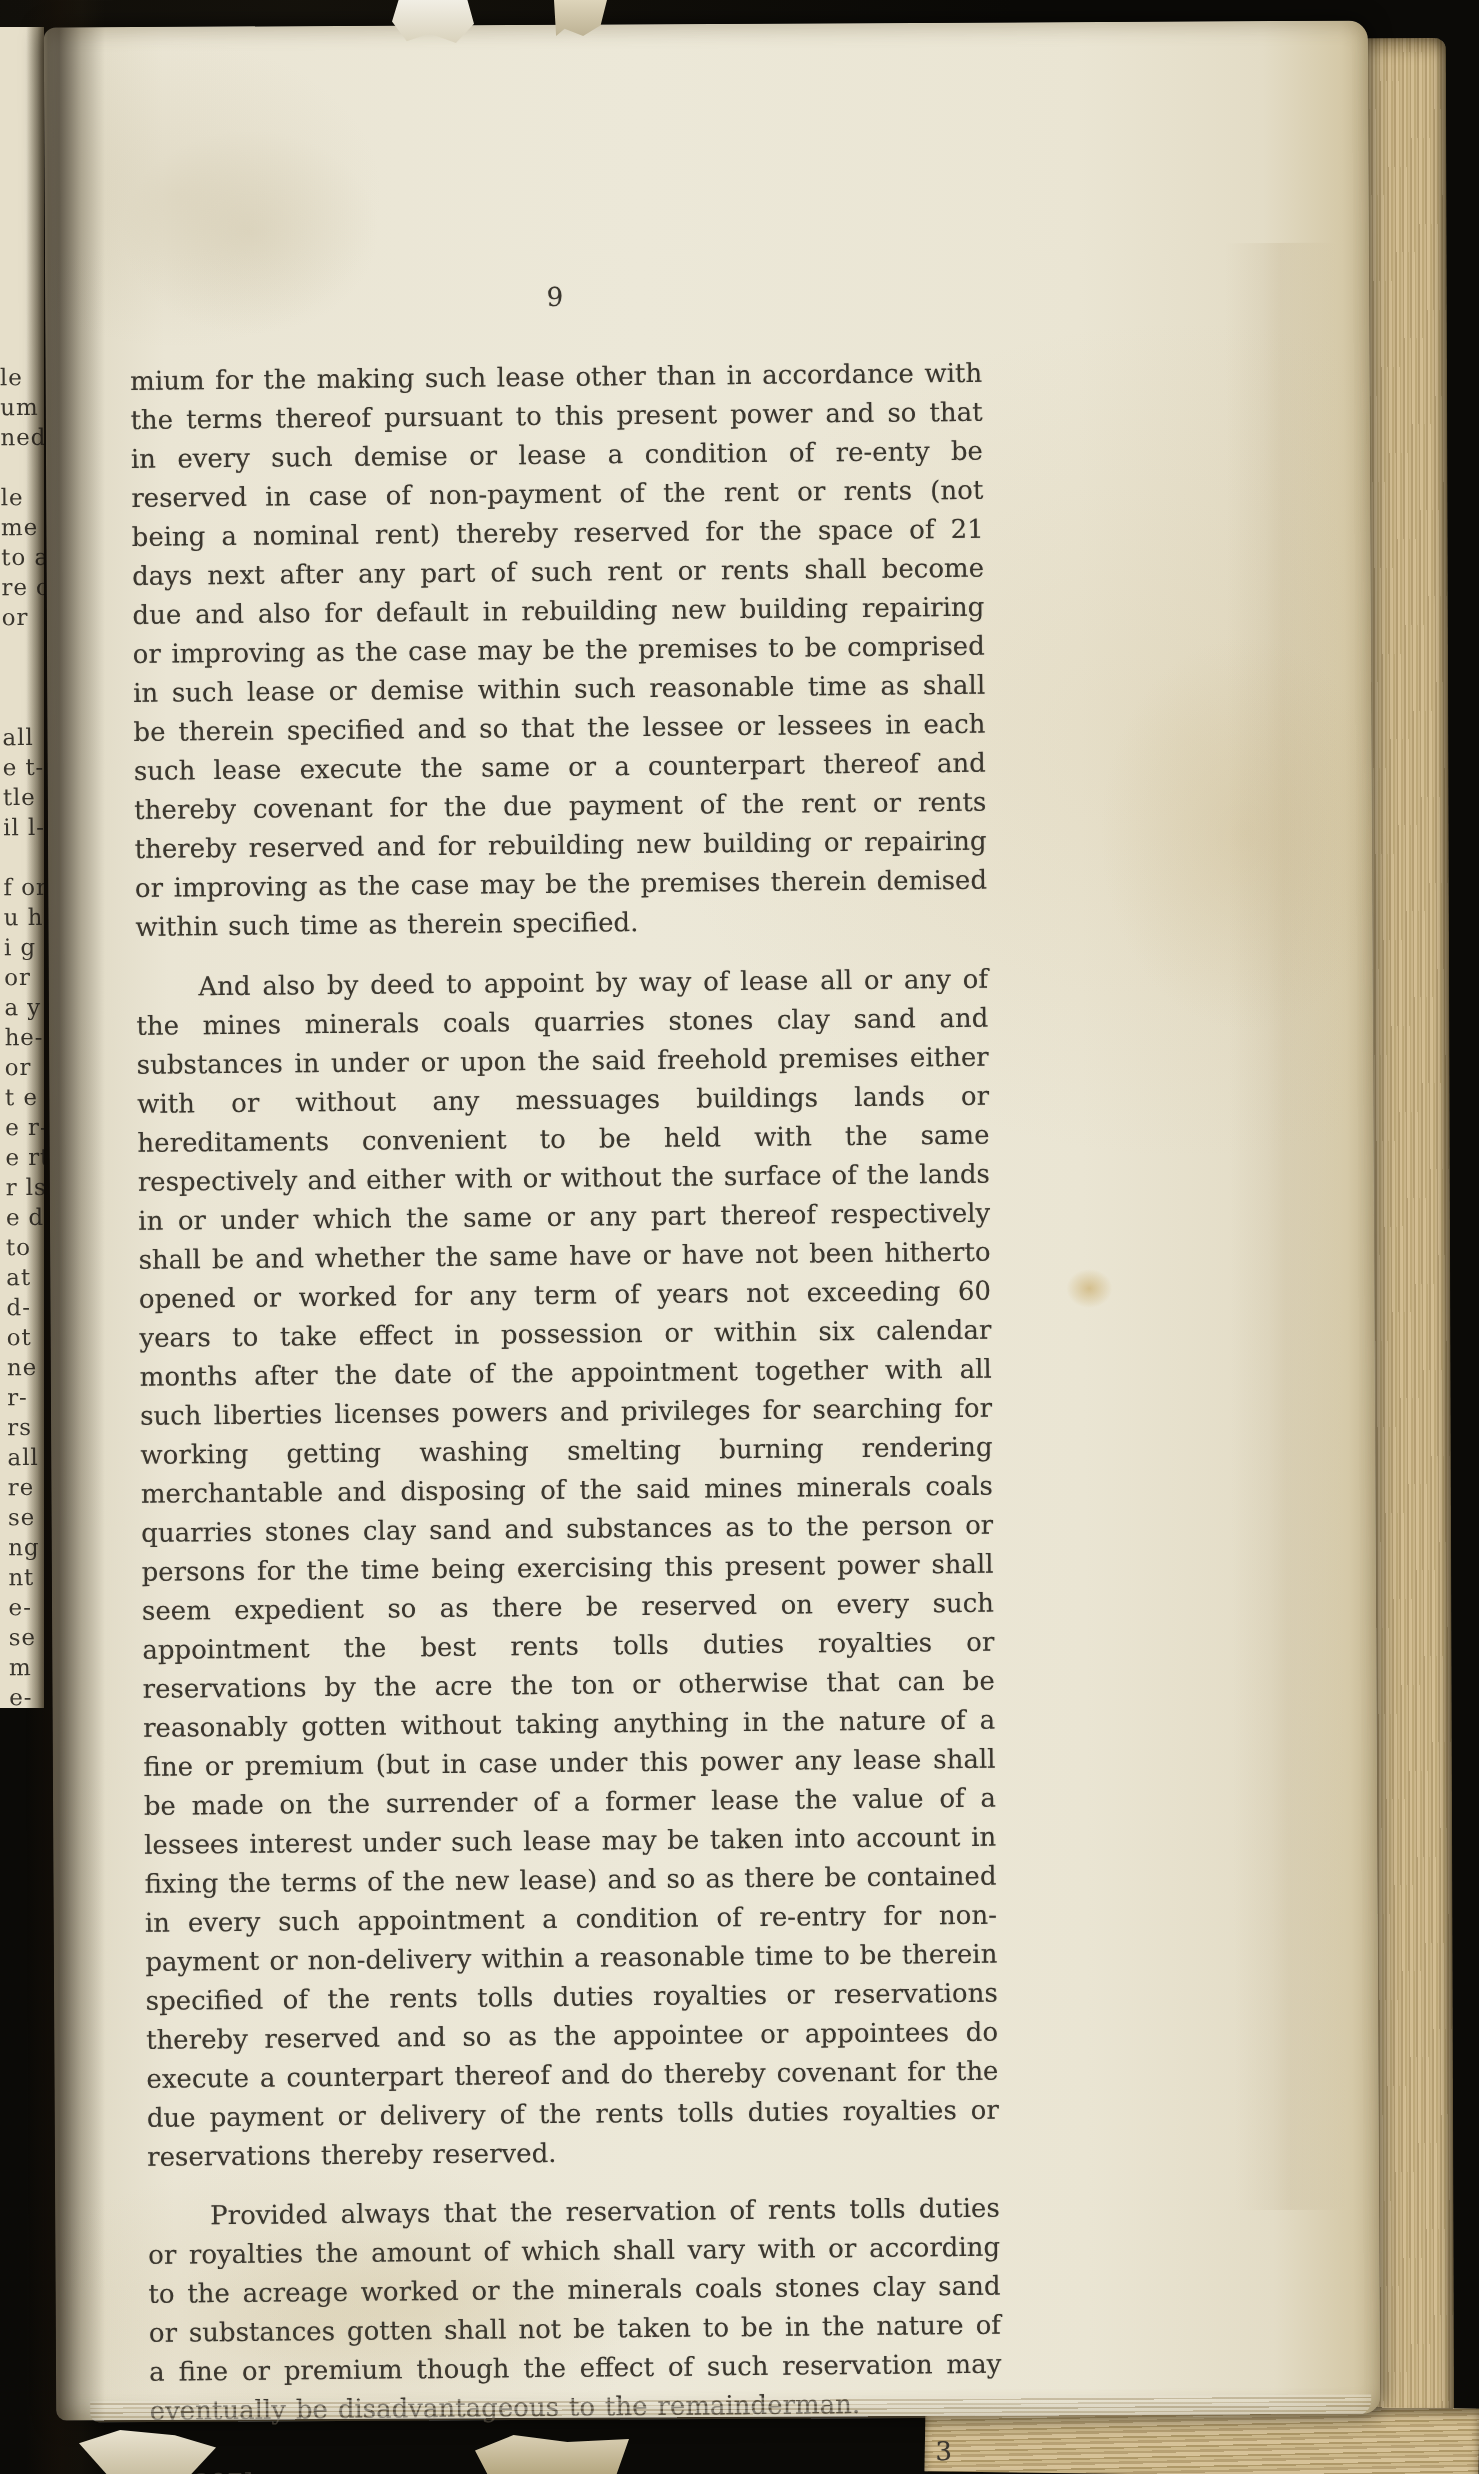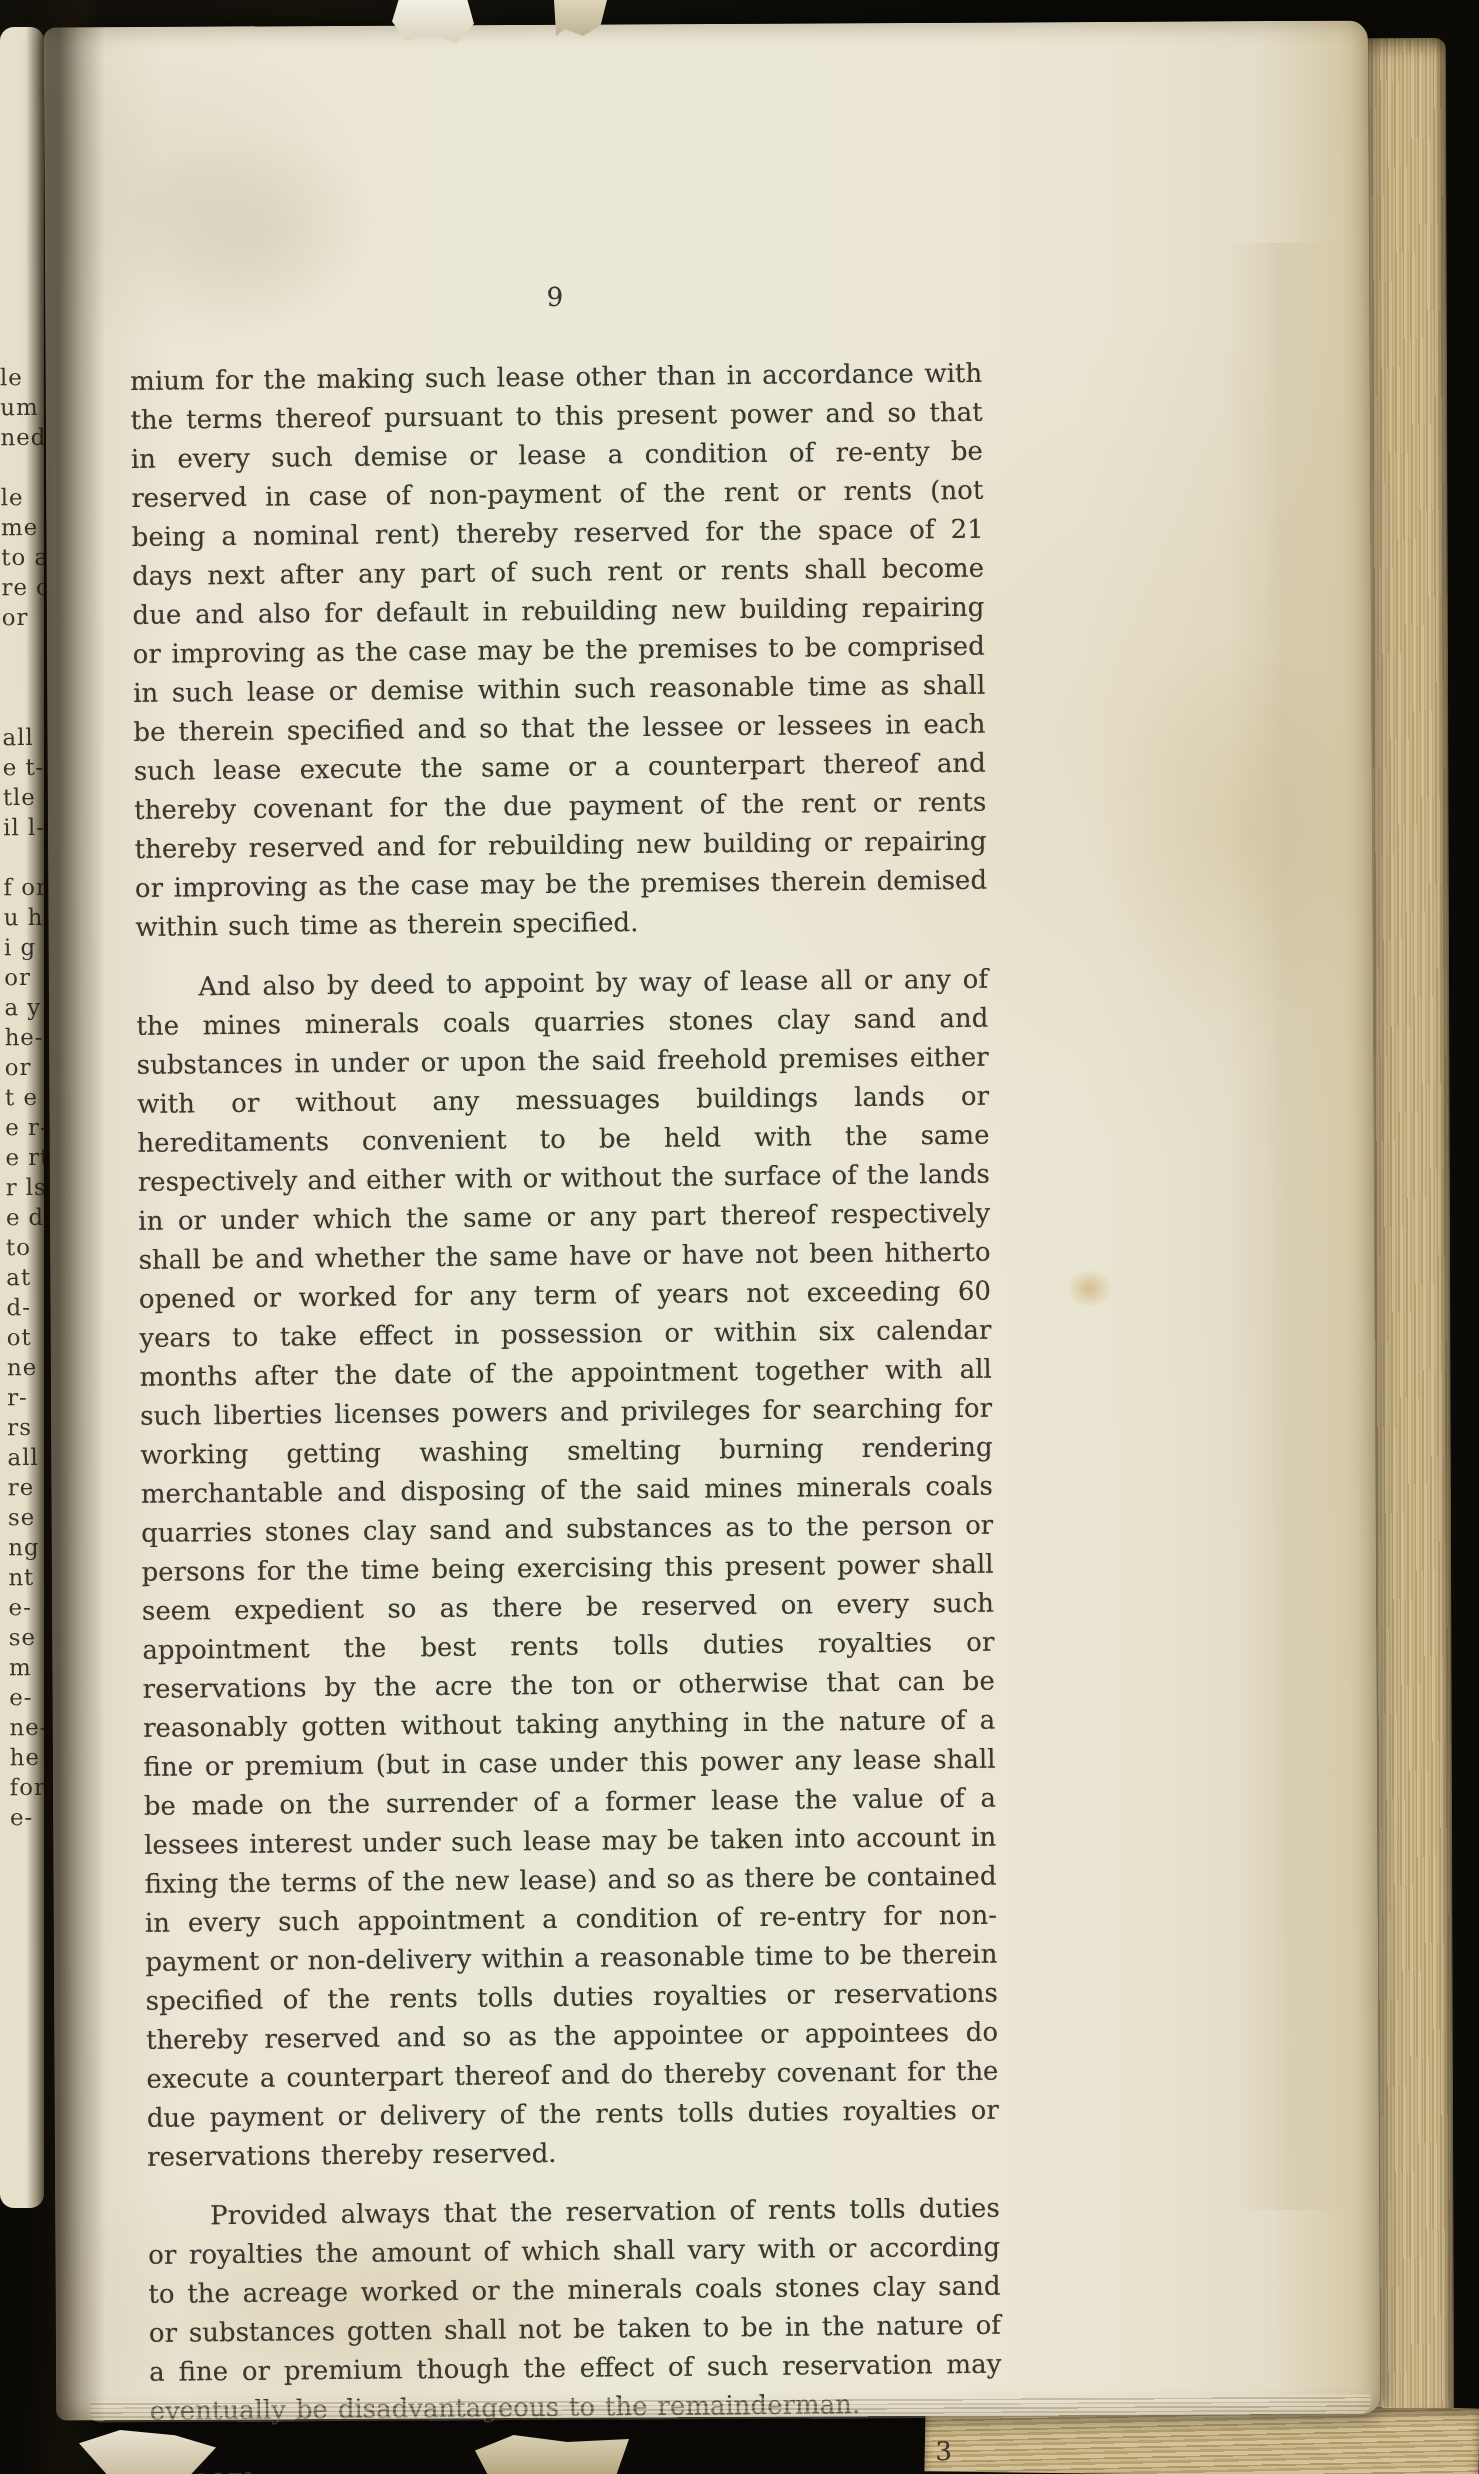--- a/index.html
+++ b/index.html
@@ -45,24 +45,23 @@
         #cdb98c 0 2.6px, #b7a174 2.6px 5.1px, #d6c298 5.1px 8.6px, #ae9868 8.6px 10.3px);
     box-shadow: inset 0 5.1px 8.6px rgba(40,30,14,0.5);
   }
 
   
   .facing {
     position: absolute;
     left: 0;
     top: 27px;
     width: 44px;
-    height: 2181px;
+    height: 1681px;
     background: linear-gradient(90deg, #e6dfca 0 60%, #cfc5a8 85%, #9d8f6f 100%);
     overflow: hidden;
-    border-radius: 14px;
   }
   .facing-inner {
     position: absolute;
     left: 5.1px;
     top: 335px;
     width: 51px;
     transform: rotate(-0.4deg);
     color: #3a362e;
     font-size: 23px;
   }

